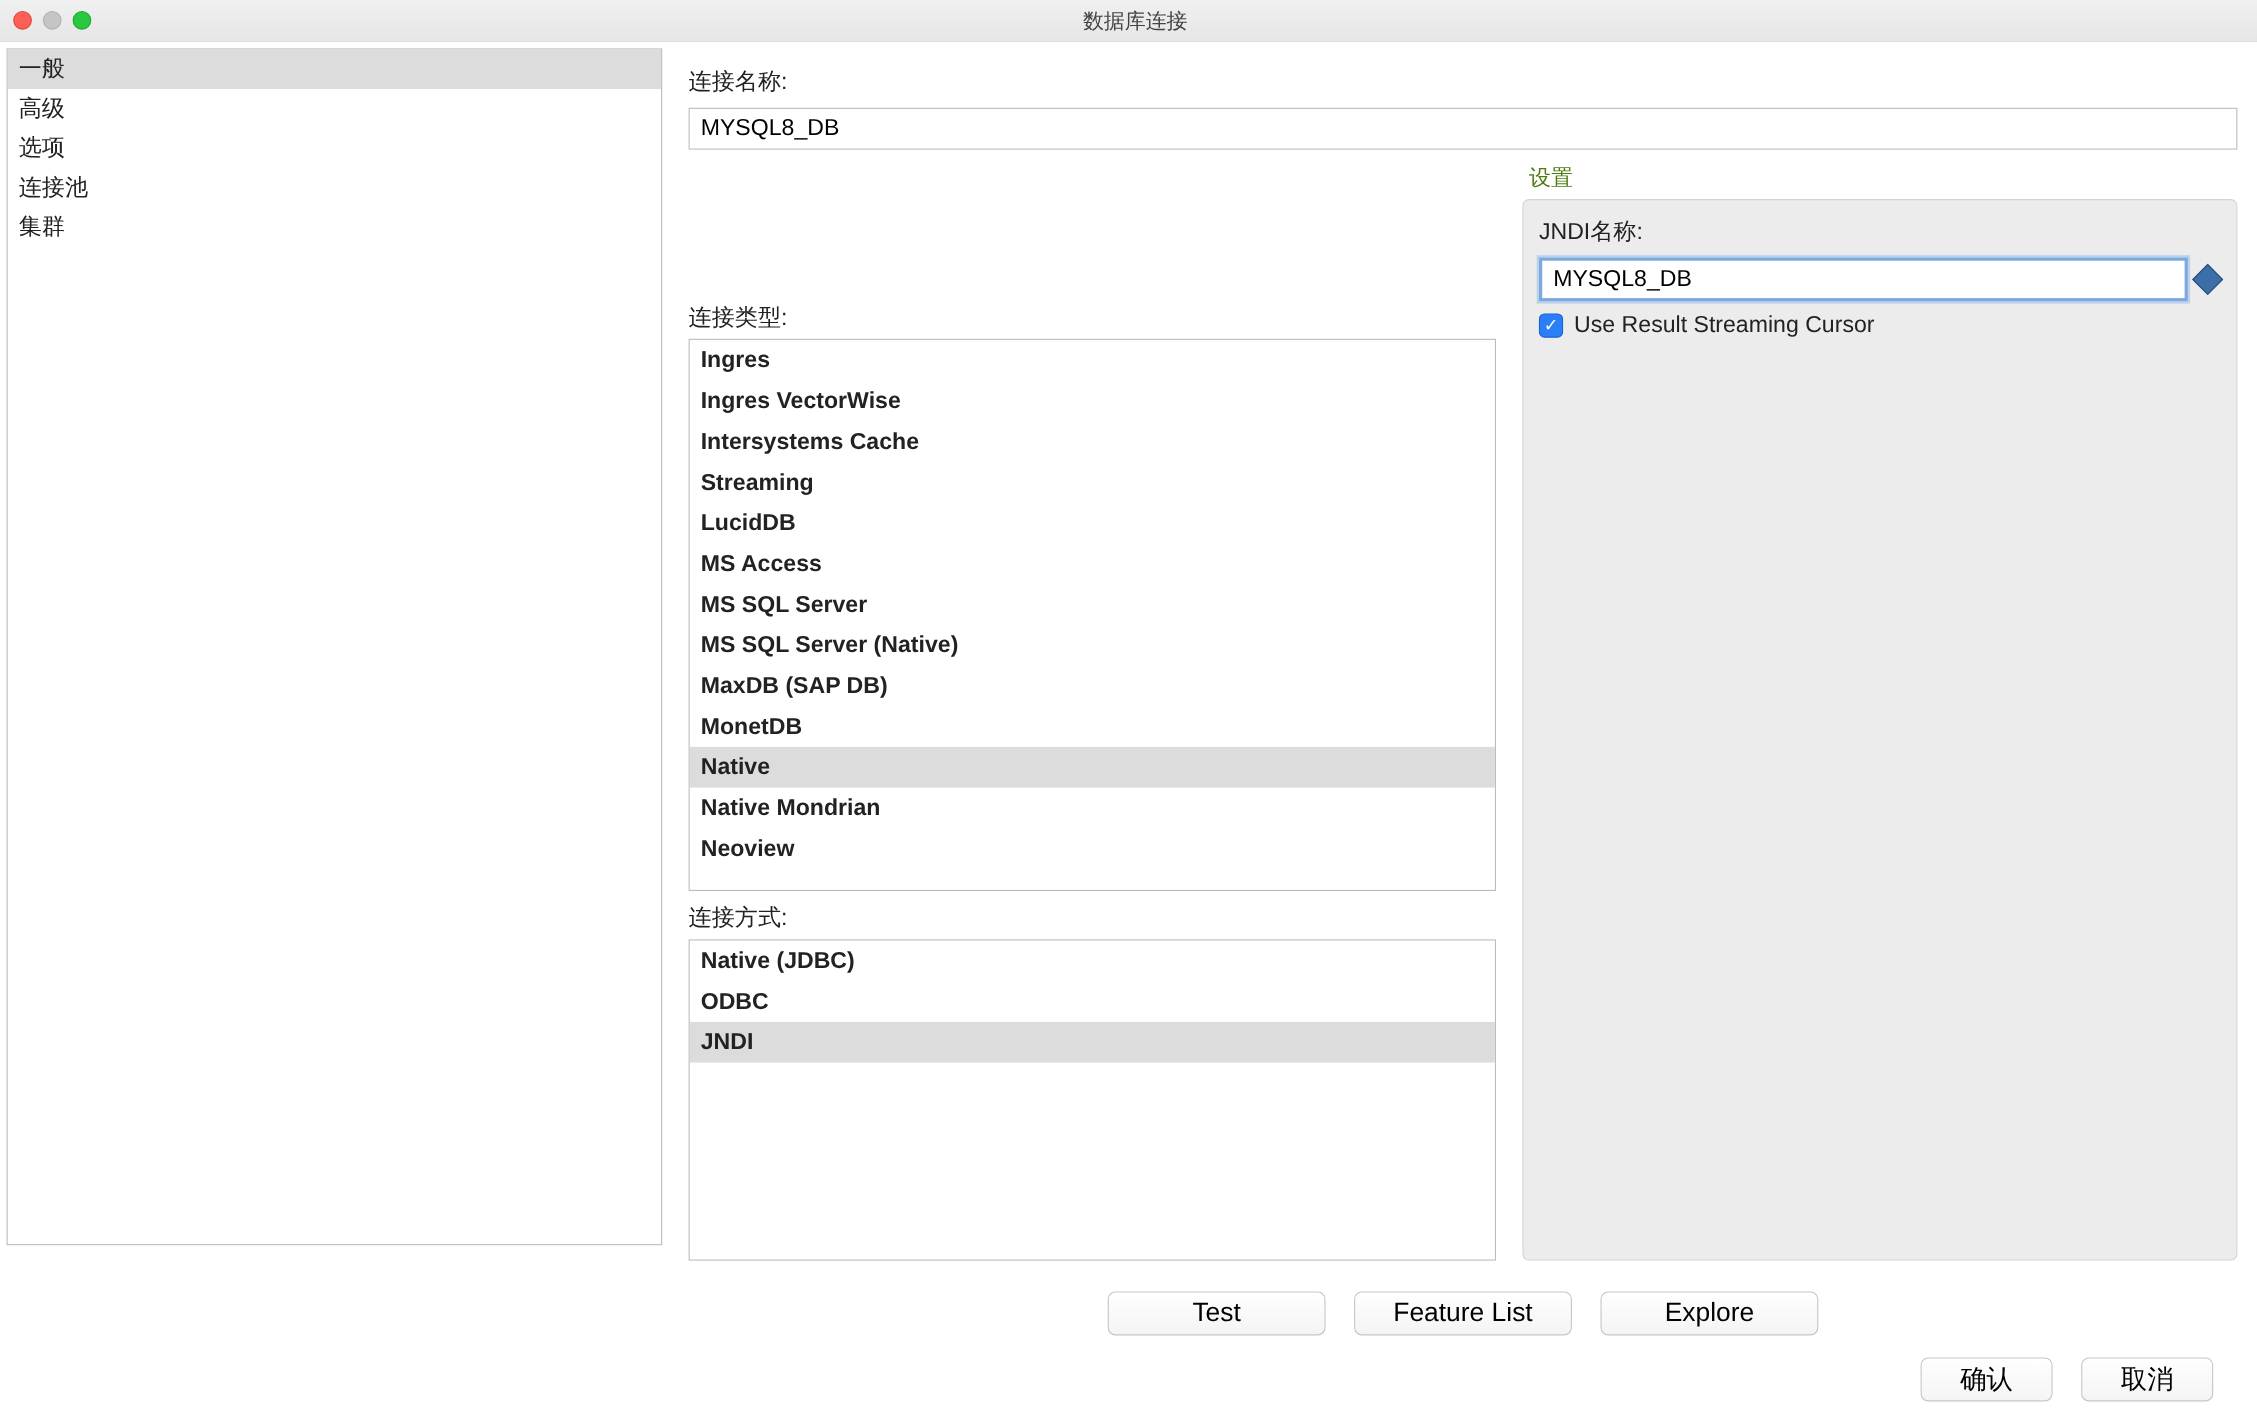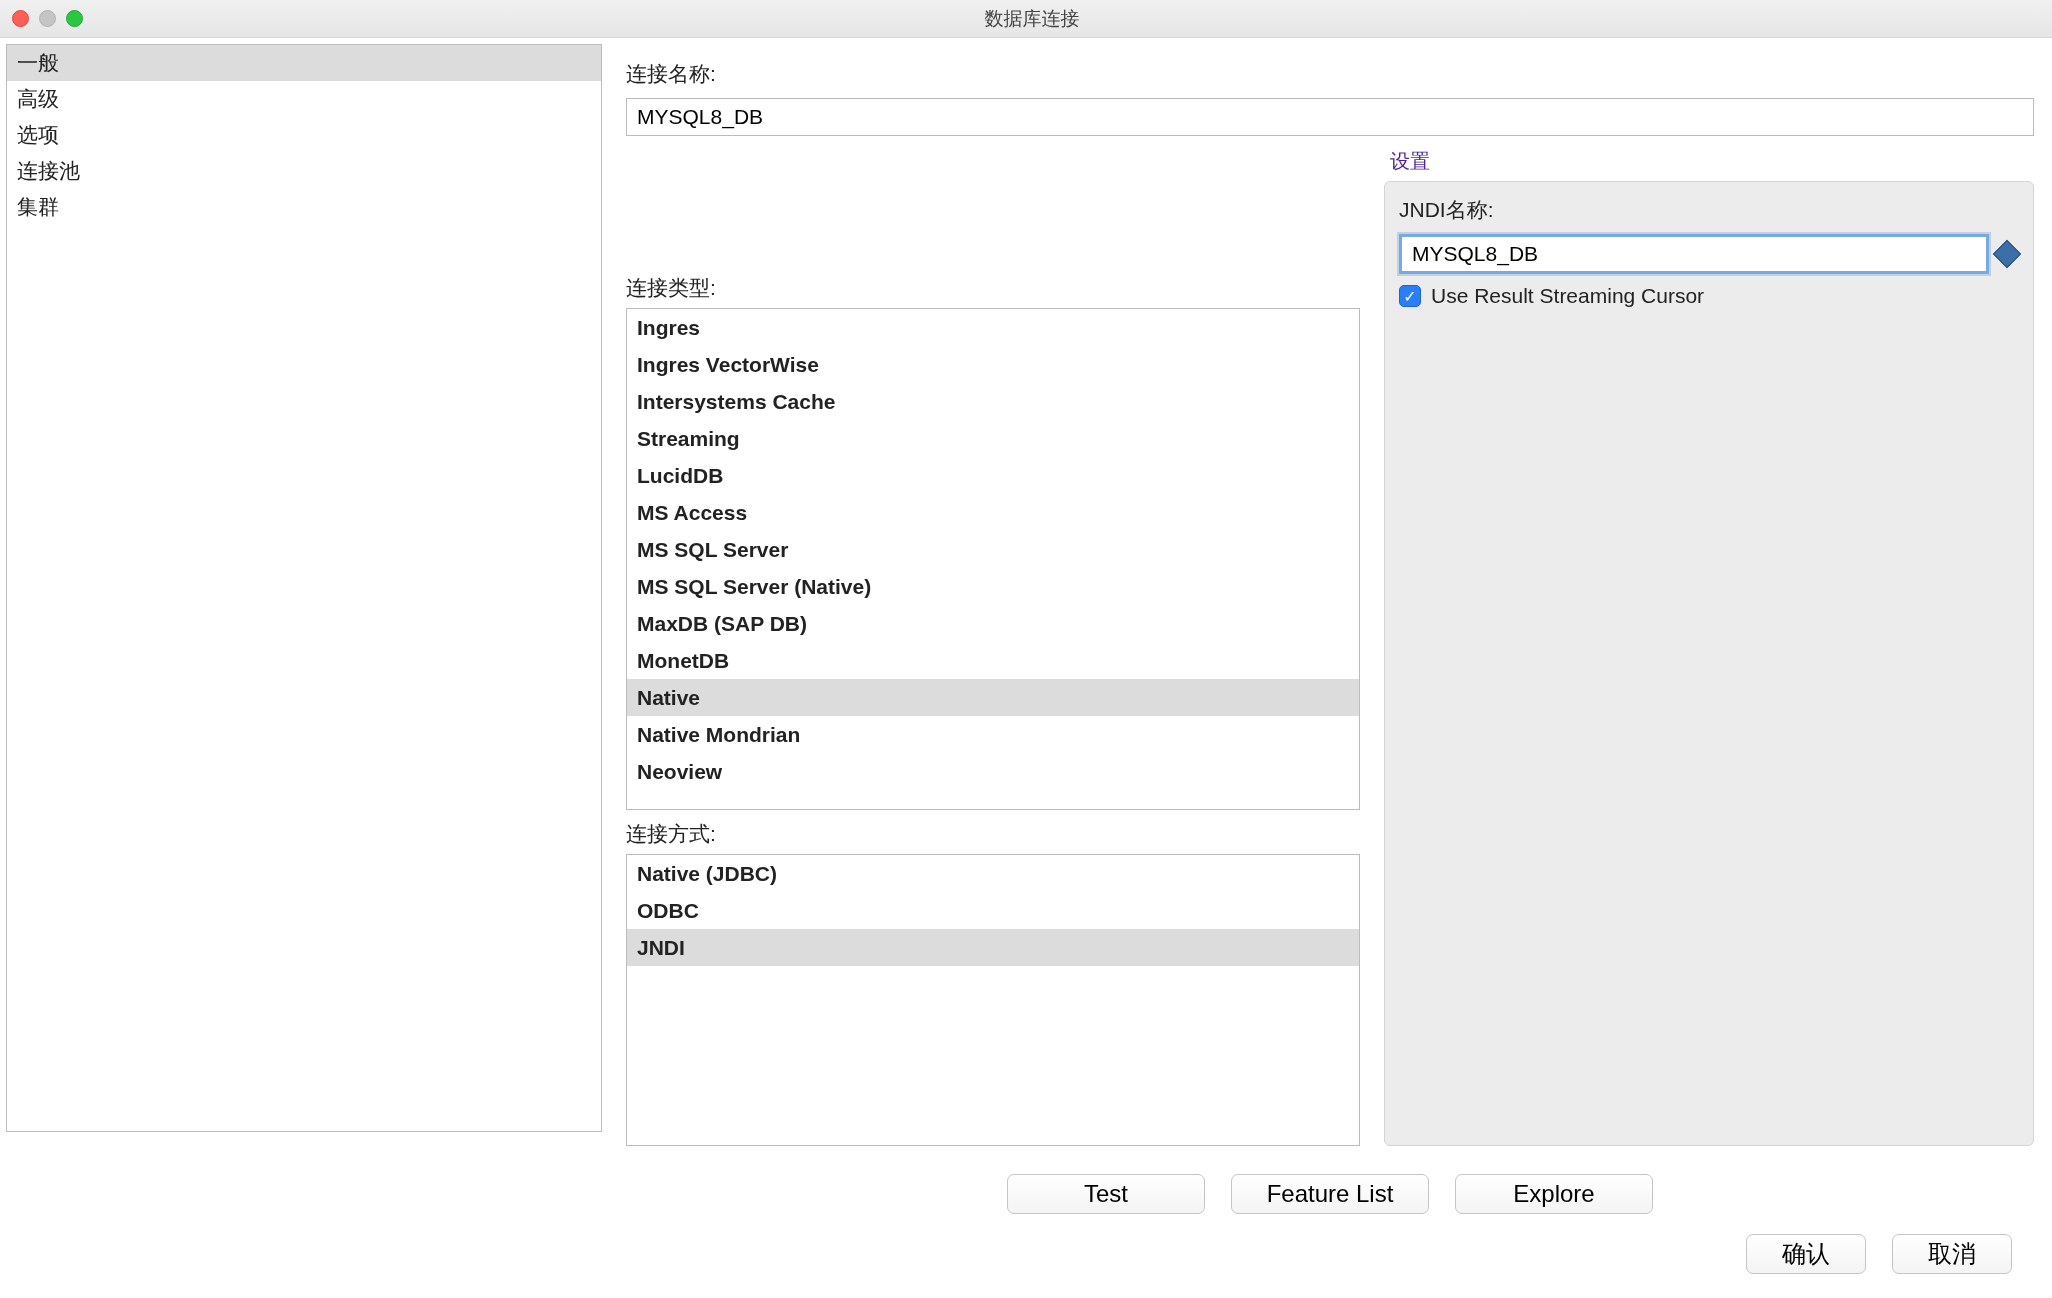--- a/index.html
+++ b/index.html
@@ -143,21 +143,21 @@
     font-weight: bold;
   }
   .list-item.selected {
     background: #dcdcdc;
   }
 
   
   .settings-label {
     font-size: 20px;
     margin: 0 0 6px 6px;
-    color: #4c1d95;
+    color: #4d7c0f;
     font-family: Liberation Mono, monospace;
   }
   .settings-box {
     border: 1px solid #d4d4d4;
     background: #ececec;
     border-radius: 6px;
     padding: 14px 14px;
     flex: 1;
     display: flex;
     flex-direction: column;

